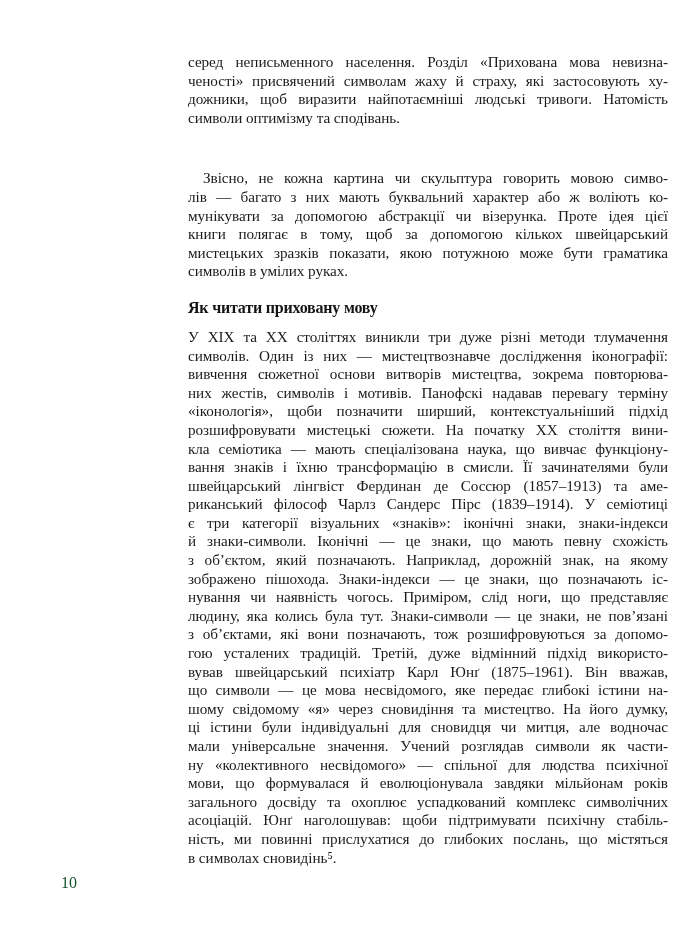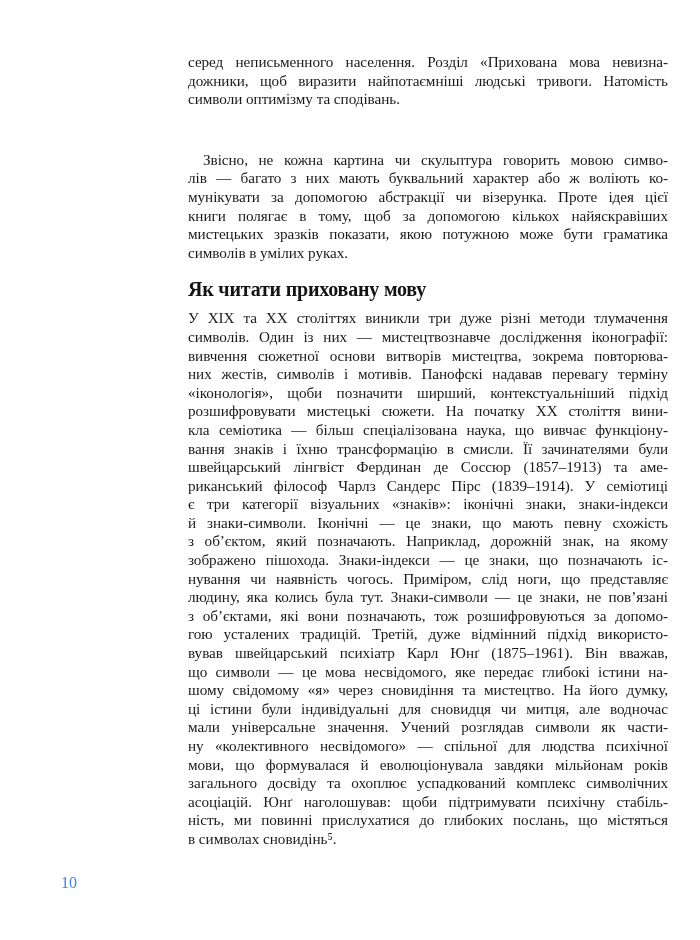--- a/index.html
+++ b/index.html
@@ -33,64 +33,65 @@
     text-align-last: justify;
     overflow: hidden;
     white-space: normal;
   }
   .tlast {
     text-align: right;
     text-align-last: left;
   }
   .tindent { text-indent: 15px; margin-top: 42px; }
   .heading {
-    font-size: 20px;
+    font-size: 16px;
     font-weight: bold;
     line-height: 28px;
     letter-spacing: -0.2px;
     margin: 13px 0 6px 0;
     text-align: left;
     color: #141414;
   }
   .pagenum {
     position: absolute;
     left: 61px;
     top: 874px;
     font-size: 16px;
     line-height: 18px;
-    color: #3b82f6;
+    color: #14532d;
   }
 </style>
 </head>
 <body>
 
 <div class="page">
   <main class="textblock">
     <div class="para">
         <div class="tline">серед неписьменного населення. Розділ «Прихована мова невизна-</div>
+        <div class="tline">ченості» присвячений символам жаху й страху, які застосовують ху-</div>
         <div class="tline">дожники, щоб виразити найпотаємніші людські тривоги. Натомість</div>
         <div class="tline tlast">символи оптимізму та сподівань.</div>
       </div>
     <div class="para">
         <div class="tline tindent">Звісно, не кожна картина чи скульптура говорить мовою симво-</div>
         <div class="tline">лів — багато з них мають буквальний характер або ж воліють ко-</div>
         <div class="tline">мунікувати за допомогою абстракції чи візерунка. Проте ідея цієї</div>
-        <div class="tline">книги полягає в тому, щоб за допомогою кількох найяскравіших</div>
+        <div class="tline">книги полягає в тому, щоб за допомогою кількох швейцарський</div>
         <div class="tline">мистецьких зразків показати, якою потужною може бути граматика</div>
         <div class="tline tlast">символів в умілих руках.</div>
       </div>
     <h1 class="heading">Як читати приховану мову</h1>
     <div class="para">
         <div class="tline">У XIX та XX століттях виникли три дуже різні методи тлумачення</div>
         <div class="tline">символів. Один із них — мистецтвознавче дослідження іконографії:</div>
         <div class="tline">вивчення сюжетної основи витворів мистецтва, зокрема повторюва-</div>
         <div class="tline">них жестів, символів і мотивів. Панофскі надавав перевагу терміну</div>
         <div class="tline">«іконологія», щоби позначити ширший, контекстуальніший підхід</div>
         <div class="tline">розшифровувати мистецькі сюжети. На початку XX століття вини-</div>
-        <div class="tline">кла семіотика — більш спеціалізована наука, що вивчає функціону-</div>
+        <div class="tline">кла семіотика — мають спеціалізована наука, що вивчає функціону-</div>
         <div class="tline">вання знаків і їхню трансформацію в смисли. Її зачинателями були</div>
         <div class="tline">швейцарський лінгвіст Фердинан де Соссюр (1857–1913) та аме-</div>
         <div class="tline">риканський філософ Чарлз Сандерс Пірс (1839–1914). У семіотиці</div>
         <div class="tline">є три категорії візуальних «знаків»: іконічні знаки, знаки-індекси</div>
         <div class="tline">й знаки-символи. Іконічні — це знаки, що мають певну схожість</div>
         <div class="tline">з об’єктом, який позначають. Наприклад, дорожній знак, на якому</div>
         <div class="tline">зображено пішохода. Знаки-індекси — це знаки, що позначають іс-</div>
         <div class="tline">нування чи наявність чогось. Приміром, слід ноги, що представляє</div>
         <div class="tline">людину, яка колись була тут. Знаки-символи — це знаки, не пов’язані</div>
         <div class="tline">з об’єктами, які вони позначають, тож розшифровуються за допомо-</div>

